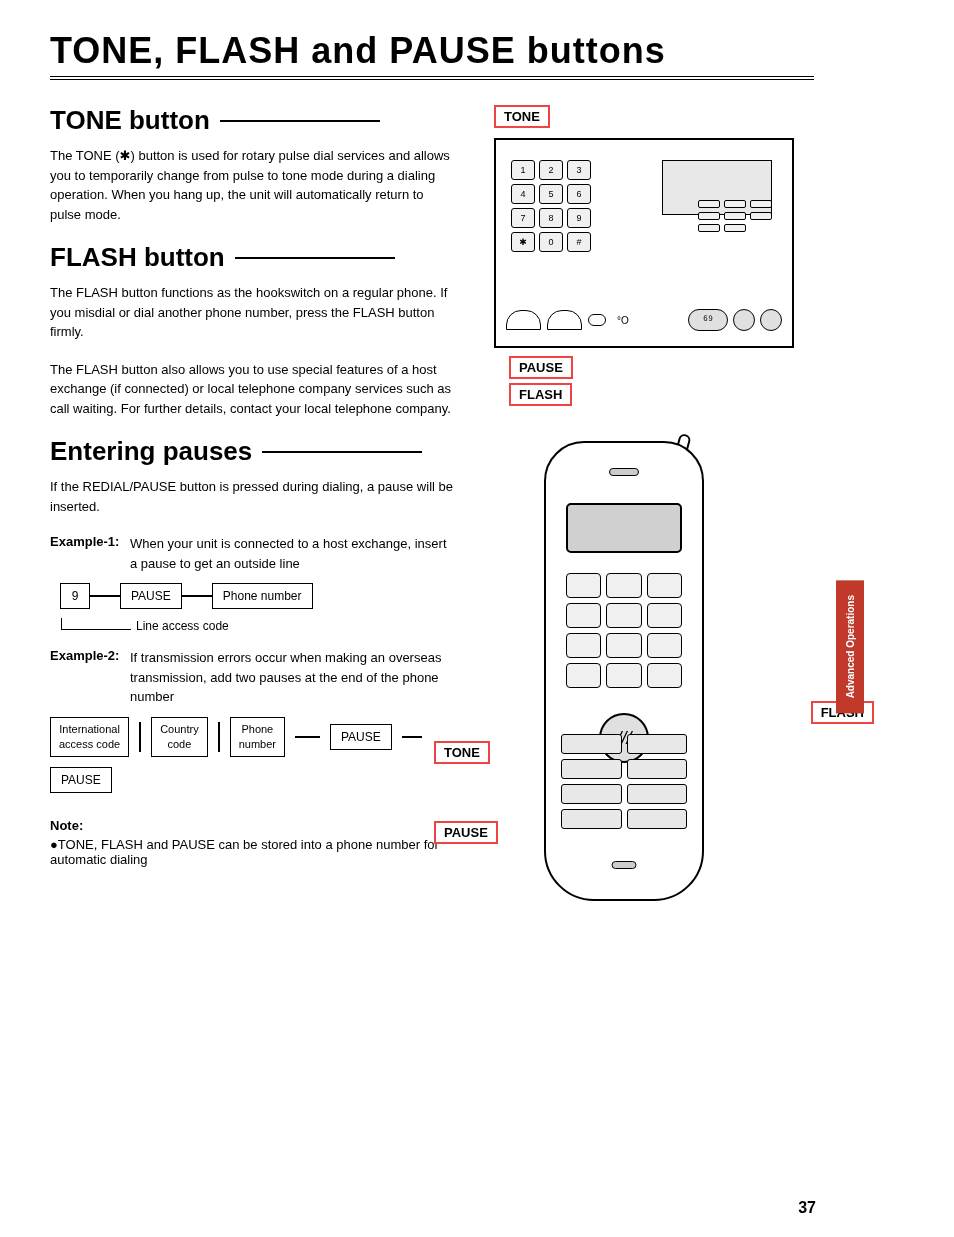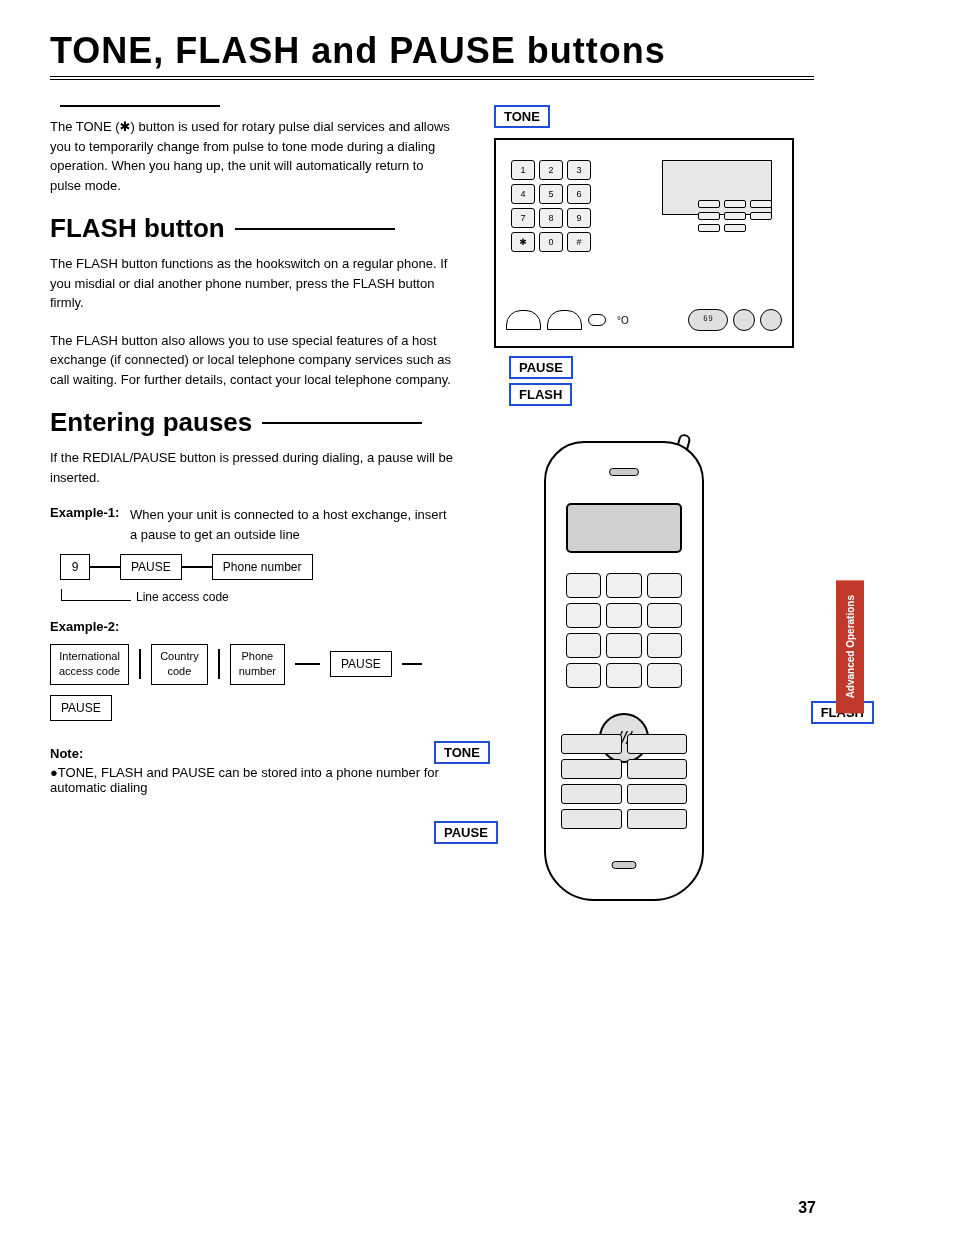--- a/index.html
+++ b/index.html
@@ -68,21 +68,21 @@
     }
 
     .section-text {
       font-size: 13px;
       line-height: 1.5;
       margin-bottom: 18px;
     }
 
     
     .label-box {
-      border: 2px solid #1d4ed8;
+      border: 2px solid #ef4444;
       padding: 2px 8px;
       font-size: 13px;
       font-weight: bold;
       display: inline-block;
     }
 
     
     .phone-top-diagram {
       border: 2px solid #000;
       width: 300px;
@@ -429,20 +429,21 @@
   <div class="main-title">
     <span class="main-title-text">TONE, FLASH and PAUSE buttons</span>
   </div>
 
   <div class="two-col">
 
     <div class="left-col">
 
       <div>
         <div class="section-heading">
+          <span>TONE button</span>
           <span class="heading-line"></span>
         </div>
         <p class="section-text">The TONE (✱) button is used for rotary pulse dial services and allows you to temporarily change from pulse to tone mode during a dialing operation. When you hang up, the unit will automatically return to pulse mode.</p>
       </div>
 
       <div>
         <div class="section-heading">
           <span>FLASH button</span>
           <span class="heading-line"></span>
         </div>
@@ -483,20 +484,21 @@
                 <div style="width:70px;height:12px;border-left:1.5px solid #000;border-bottom:1.5px solid #000;"></div>
               </div>
               <span style="font-size:12px;margin-left:5px;margin-top:5px;">Line access code</span>
             </div>
           </div>
         </div>
 
         <div class="example-block">
           <div class="sub-example">
             <span class="sub-example-label">Example-2:</span>
+            <span class="sub-example-content" style="font-size:13px;line-height:1.5;">If transmission errors occur when making an overseas transmission, add two pauses at the end of the phone number</span>
           </div>
 
           <div class="flow-diagram-2">
             <div class="flow-box-multi">
               <span>International<br>access code</span>
             </div>
             <span style="display:inline-block;width:2px;height:30px;background:#000;vertical-align:middle;"></span>
             <div class="flow-box-multi">
               <span>Country<br>code</span>
             </div>

